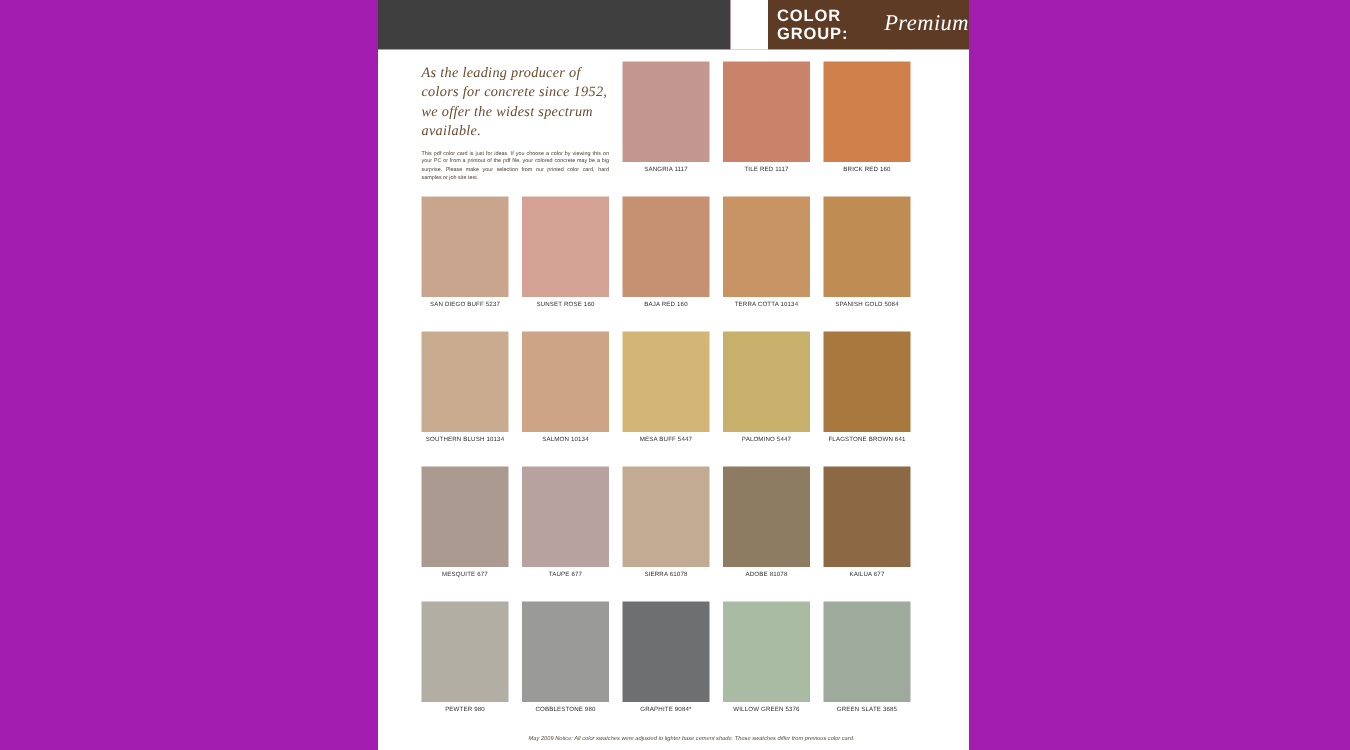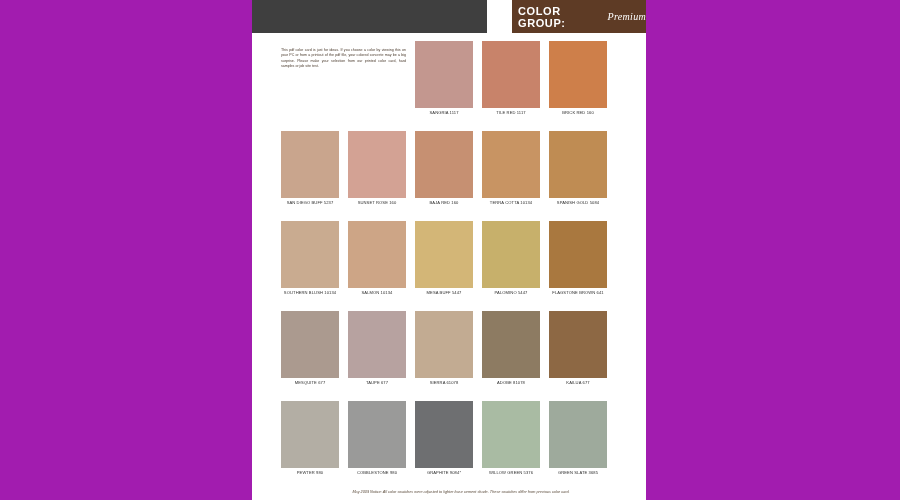--- a/index.html
+++ b/index.html
@@ -48,21 +48,21 @@
   }
   .cg-label {
     color: #ffffff;
     font-size: 11px;
     font-weight: bold;
     letter-spacing: 0.6px;
     font-family: "Liberation Sans", sans-serif;
   }
   .cg-premium {
     color: #ffffff;
-    font-size: 10px;
+    font-size: 15px;
     font-family: "Liberation Serif", serif;
     font-style: italic;
     margin-left: 4px;
     letter-spacing: 0.3px;
   }
 
   
   .sheet {
     position: absolute;
     left: 252px;
@@ -266,18 +266,19 @@
             <div class="caption">WILLOW GREEN 5376</div>
           </div>
           <div class="cell">
             <div class="chip" style="background: rgb(158, 170, 156);"></div>
             <div class="caption">GREEN SLATE 3685</div>
           </div>
         </div>
       </div>
 
     <div class="intro">
+      <div class="intro-head">As the leading producer of colors for concrete since 1952, we offer the widest spectrum available.</div>
       <div class="intro-body">This pdf color card is just for ideas. If you choose a color by viewing this on your PC or from a printout of the pdf file, your colored concrete may be a big surprise. Please make your selection from our printed color card, hard samples or job site test.</div>
     </div>
 
     <div class="footnote">May 2009 Notice: All color swatches were adjusted to lighter base cement shade. These swatches differ from previous color card.</div>
   </div>
 </div>
 
 </body></html>

